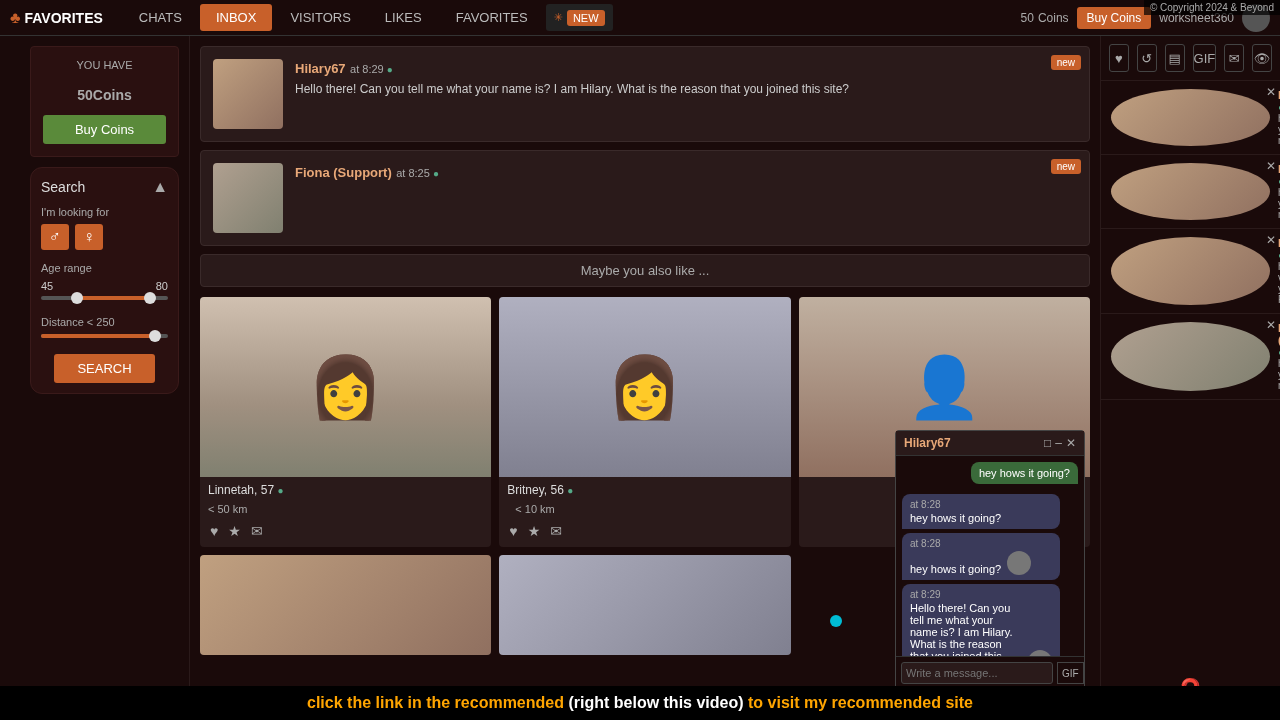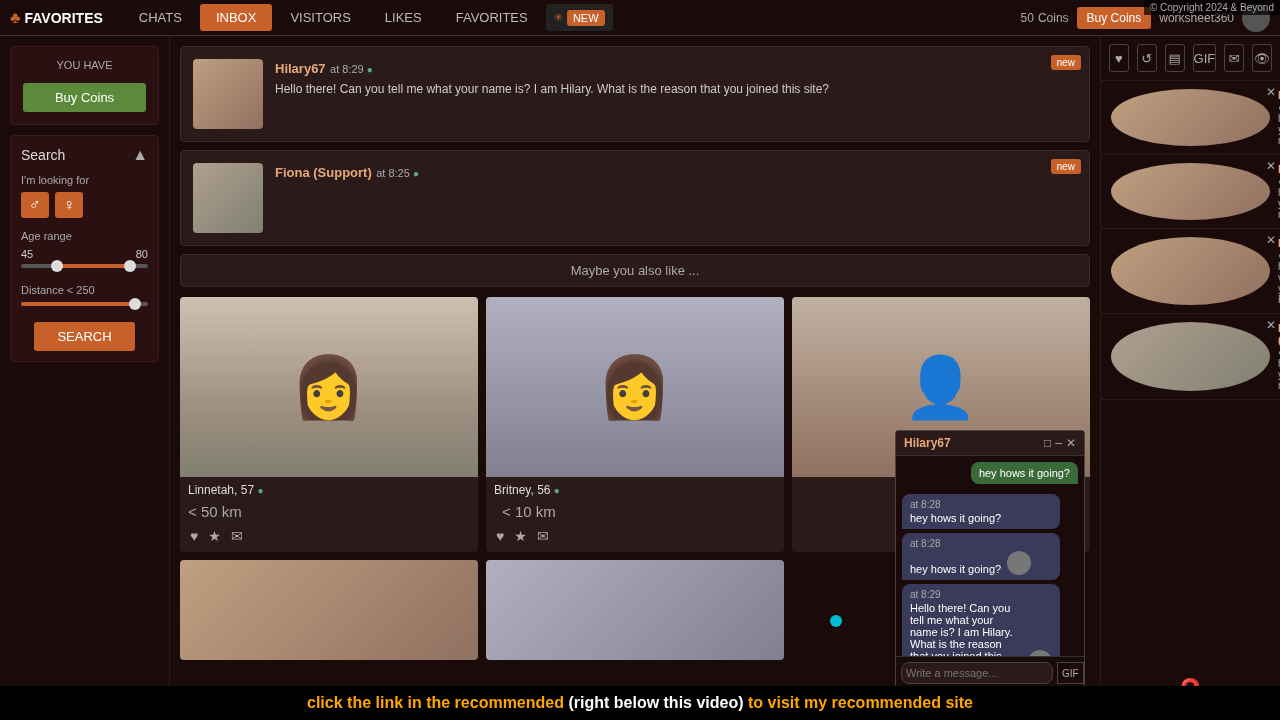--- a/index.html
+++ b/index.html
@@ -105,20 +105,21 @@
       background: rgba(0,0,0,0.7);
       color: #aaa;
       font-size: 10px;
       padding: 2px 6px;
     }
 
     
     .main-layout {
       display: flex;
       height: calc(720px - 36px);
+      padding-left: 20px;
     }
 
     
     .left-sidebar {
       width: 170px;
       background: #1a0a0a;
       padding: 10px;
       flex-shrink: 0;
       border-right: 1px solid #2a1a1a;
     }
@@ -153,21 +154,21 @@
       padding: 7px;
       margin-top: 8px;
       cursor: pointer;
       border-radius: 3px;
       font-size: 13px;
     }
 
     .search-panel {
       background: #2a1010;
       border: 1px solid #3a1a1a;
-      border-radius: 4px;
+      border-radius: 12px;
       padding: 10px;
     }
     .search-header {
       display: flex;
       justify-content: space-between;
       align-items: center;
       margin-bottom: 10px;
     }
     .search-title { font-size: 14px; color: #ddd; }
     .search-toggle { color: #aaa; cursor: pointer; }
@@ -344,21 +345,21 @@
       padding: 6px 8px;
       display: flex;
       justify-content: space-between;
       align-items: center;
     }
     .user-card-name {
       font-size: 12px;
       color: #ddd;
     }
     .user-card-distance {
-      font-size: 15px;
+      font-size: 11px;
       color: #aaa;
     }
     .card-actions {
       display: flex;
       gap: 6px;
       padding: 0 8px 6px;
     }
     .card-action-btn {
       background: none;
       border: none;
@@ -480,21 +481,21 @@
       display: flex;
       gap: 4px;
     }
     .chat-input {
       flex: 1;
       background: #2a1a1a;
       border: 1px solid #444;
       color: #ccc;
       font-size: 11px;
       padding: 4px;
-      border-radius: 8px;
+      border-radius: 3px;
     }
     .chat-gif-btn {
       background: none;
       border: 1px solid #444;
       color: #aaa;
       font-size: 10px;
       padding: 2px 4px;
       cursor: pointer;
     }
 
@@ -570,20 +571,23 @@
     <div class="avatar-small"></div>
   </div>
   <div class="copyright">© Copyright 2024 &amp; Beyond</div>
 </div>
 
 <div class="main-layout">
 
   <div class="left-sidebar">
     <div class="you-have">
       <div class="you-have-label">YOU HAVE</div>
+      <div class="coins-amount">
+        <span>50</span><span>Coins</span>
+      </div>
       <button class="buy-coins-btn">Buy Coins</button>
     </div>
 
     <div class="search-panel">
       <div class="search-header">
         <span class="search-title">Search</span>
         <span class="search-toggle">▲</span>
       </div>
       <div class="looking-for-label">I'm looking for</div>
       <div class="gender-buttons">

